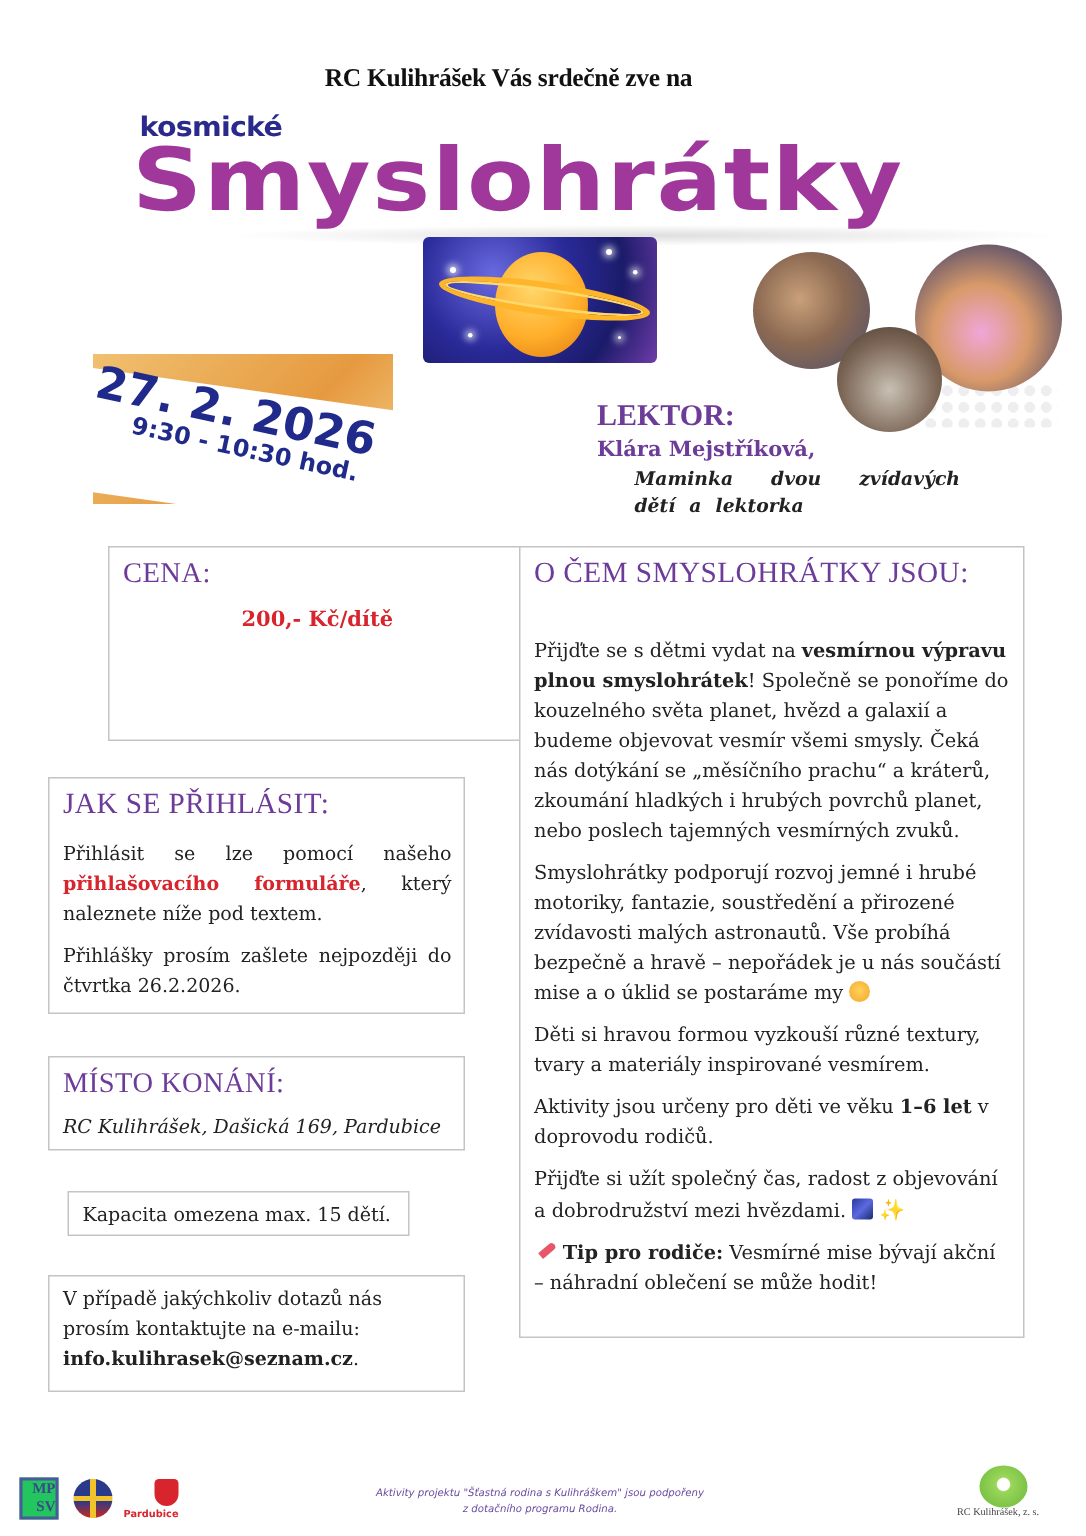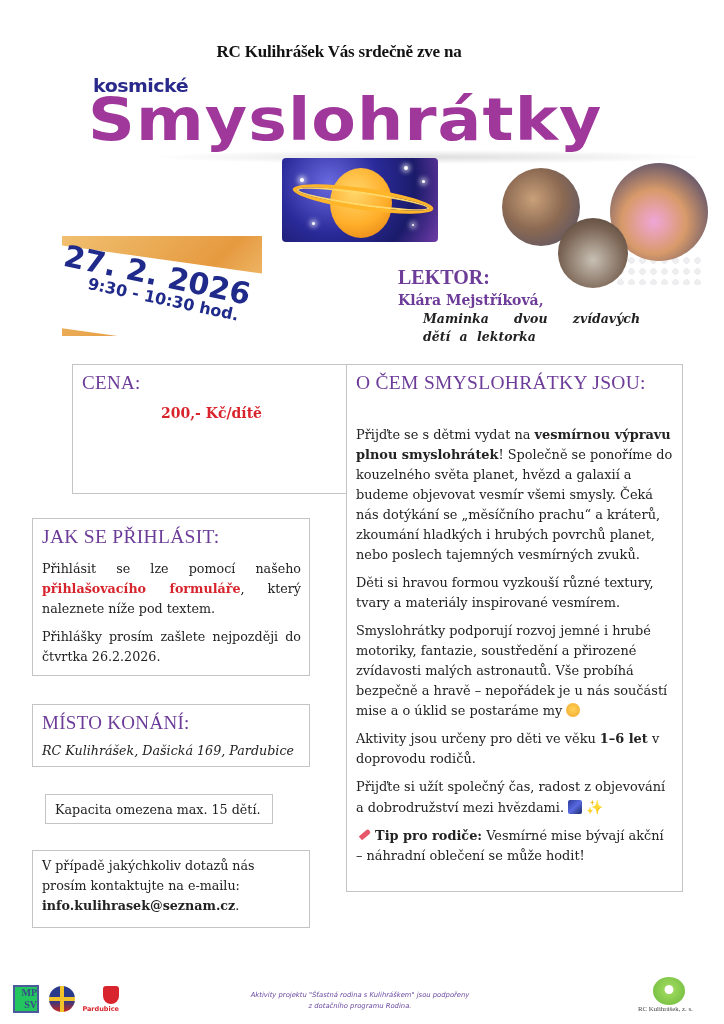--- a/index.html
+++ b/index.html
@@ -158,22 +158,22 @@
   <p>Kapacita omezena max. 15 dětí.</p>
 </div>
 
 <div class="box box-kontakt">
   <p><span>V případě jakýchkoliv dotazů nás prosím kontaktujte na e-mailu:</span><br><span class="b">info.kulihrasek@seznam.cz</span><span>.</span></p>
 </div>
 
 <div class="box box-o">
   <h2>O ČEM SMYSLOHRÁTKY JSOU:</h2>
   <p class="p1"><span>Přijďte se s dětmi vydat na </span><span class="b">vesmírnou výpravu plnou smyslohrátek</span><span>! Společně se ponoříme do kouzelného světa planet, hvězd a galaxií a budeme objevovat vesmír všemi smysly. Čeká nás dotýkání se „měsíčního prachu“ a kráterů, zkoumání hladkých i hrubých povrchů planet, nebo poslech tajemných vesmírných zvuků.</span></p>
+  <p><span>Smyslohrátky podporují rozvoj jemné i hrubé motoriky, fantazie, soustředění a přirozené zvídavosti malých astronautů. Vše probíhá bezpečně a hravě – nepořádek je u nás součástí mise a o úklid se postaráme my</span> <span class="emoji smile"></span></p>
   <p>Děti si hravou formou vyzkouší různé textury, tvary a materiály inspirované vesmírem.</p>
-  <p><span>Smyslohrátky podporují rozvoj jemné i hrubé motoriky, fantazie, soustředění a přirozené zvídavosti malých astronautů. Vše probíhá bezpečně a hravě – nepořádek je u nás součástí mise a o úklid se postaráme my</span> <span class="emoji smile"></span></p>
   <p><span>Aktivity jsou určeny pro děti ve věku </span><span class="b">1–6 let</span><span> v doprovodu rodičů.</span></p>
   <p><span>Přijďte si užít společný čas, radost z objevování a dobrodružství mezi hvězdami.</span> <span class="emoji galaxy"></span> <span class="emoji sparkle">✨</span></p>
   <p><span class="emoji rocket"></span> <span class="b">Tip pro rodiče:</span><span> Vesmírné mise bývají akční – náhradní oblečení se může hodit!</span></p>
 </div>
 
 <div class="footer-logos">
   <div class="mpsv">MP SV</div>
   <div class="globe"></div>
   <div class="pardubice">
     <div class="shield"></div>

